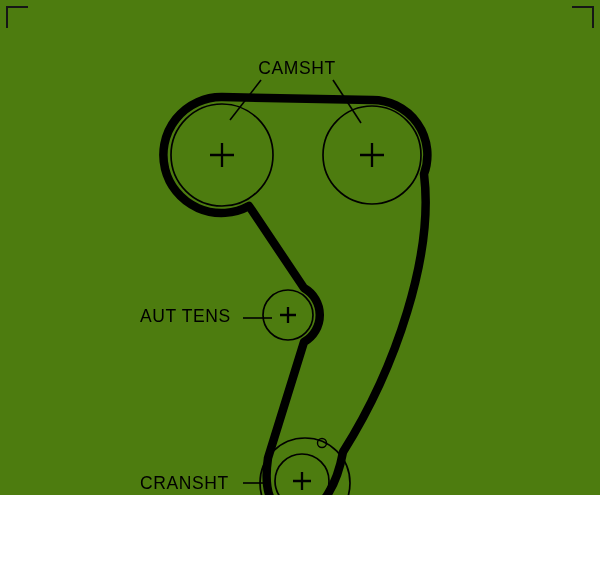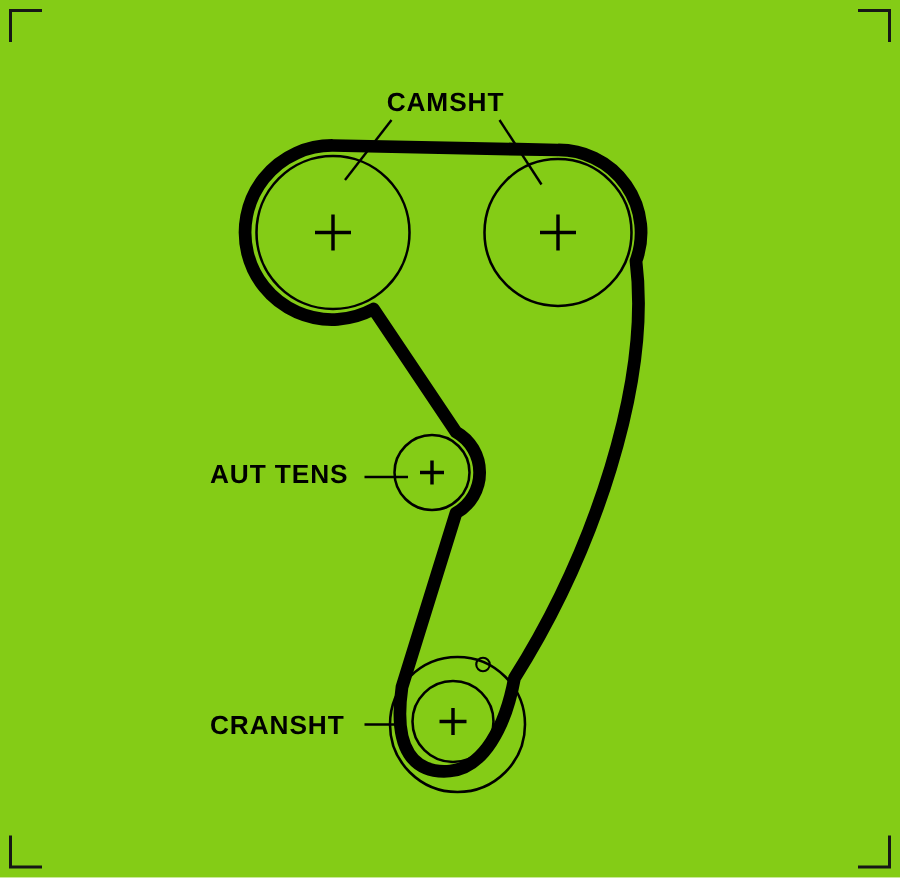--- a/index.html
+++ b/index.html
@@ -3,24 +3,23 @@
 <meta charset="utf-8">
 <style>
   html, body {
     margin: 0;
     padding: 0;
     background: #ffffff;
   }
   .canvas {
     position: relative;
     width: 600px;
-    height: 585px;
-    background: #84cc16;
+    height: 495px;
+    background: #4d7c0f;
     overflow: hidden;
-    font-weight: bold;
   }
   svg { display: block; }
   .thin   { stroke: #000; stroke-width: 1.7; fill: none; }
   .thin15 { stroke: #000; stroke-width: 1.4; fill: none; }
   .belt   { stroke-width: 8.5; fill: none; stroke-linejoin: round; stroke-linecap: round; }
   .cross  { stroke: #000; stroke-width: 2.3; fill: none; stroke-linecap: butt; }
   .leader { stroke: #000; stroke-width: 1.6; fill: none; }
   .crop   { stroke: #161616; stroke-width: 2; fill: none; }
   .lbl {
     font-family: "Liberation Sans", sans-serif;

